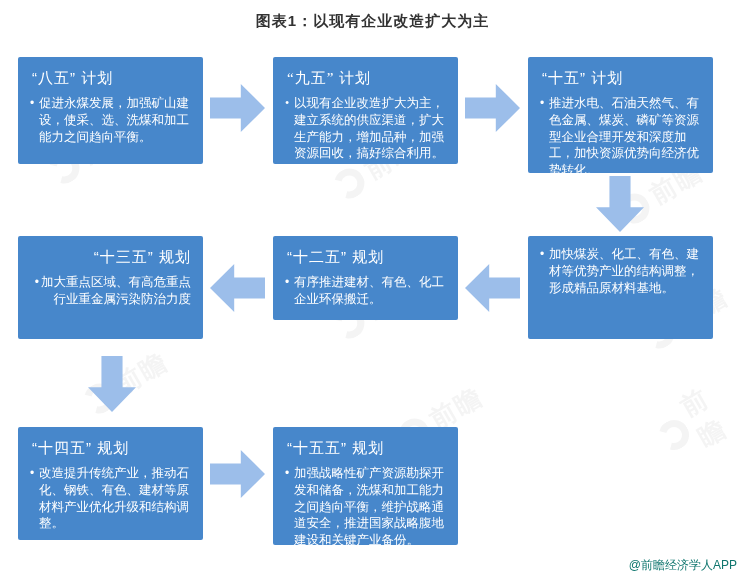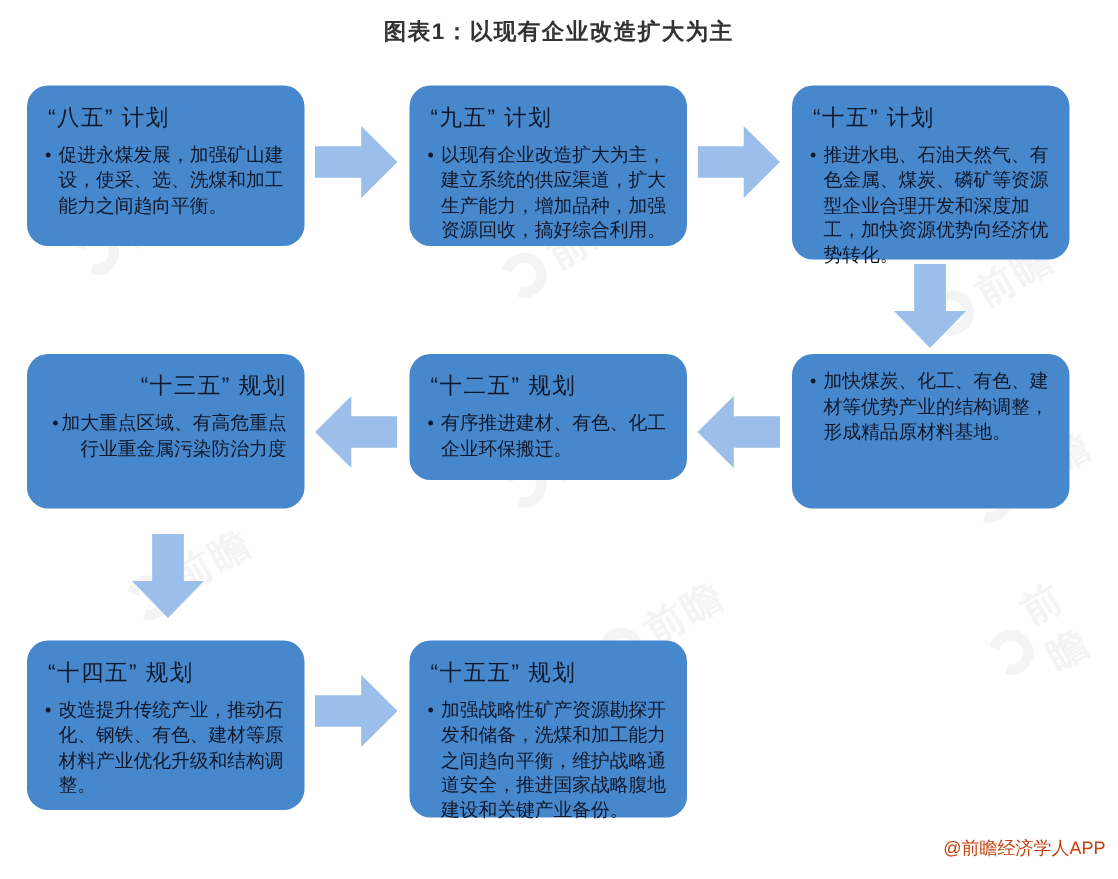--- a/index.html
+++ b/index.html
@@ -3,47 +3,47 @@
 <meta charset="utf-8">
 <style>
   * { margin:0; padding:0; box-sizing:border-box; }
   html,body { width:745px; height:586px; background:#ffffff;
     font-family:"Liberation Sans", sans-serif; }
   #stage { position:relative; width:745px; height:586px; overflow:hidden; background:#fff; }
 
   .page-title { position:absolute; top:12px; left:0; width:745px; text-align:center;
     font-size:15px; font-weight:bold; color:#333; letter-spacing:1px; }
 
-  .flow-box { position:absolute; background:#4787CB; border-radius:14px;
-    color:#0f172a; padding:10px 12px 8px 12px; }
+  .flow-box { position:absolute; background:#4787CB; border-radius:2px;
+    color:#ffffff; padding:10px 12px 8px 12px; }
   .box-title { font-size:15px; letter-spacing:1px; margin:2px 0 7px 2px; font-weight:400; }
   .box-body { display:flex; font-size:12.5px; line-height:1.34; }
   .bullet { width:9px; flex:0 0 9px; font-size:12px; }
   .body-text { flex:1; }
 
   .arrow { position:absolute; background:#9CBEEA; }
   .arrow-right { width:55px; height:48px;
     clip-path:polygon(0 28%, 56% 28%, 56% 0, 100% 50%, 56% 100%, 56% 72%, 0 72%); }
   .arrow-left { width:55px; height:48px;
     clip-path:polygon(100% 28%, 44% 28%, 44% 0, 0 50%, 44% 100%, 44% 72%, 100% 72%); }
   .arrow-down { width:48px; height:56px;
     clip-path:polygon(28% 0, 72% 0, 72% 56%, 100% 56%, 50% 100%, 0 56%, 28% 56%); }
 
   .footer-source { position:absolute; left:8px; bottom:12px; font-size:12px; color:#595959; }
-  .footer-credit { position:absolute; right:8px; bottom:12px; font-size:12px; color:#c2410c; }
+  .footer-credit { position:absolute; right:8px; bottom:12px; font-size:12px; color:#0f766e; }
 
   .wm { position:absolute; display:flex; align-items:center; gap:6px;
     transform:rotate(-30deg); color:#8a8a8a; opacity:0.09; pointer-events:none; }
   .wm-ring { width:30px; height:30px; border:7px solid currentColor; border-radius:50%;
     border-left-color:transparent; }
   .wm-text { font-size:26px; font-weight:bold; letter-spacing:2px; }
 
   
   #b0 { left:18px;  top:57px;  width:185px; height:107px; }
-  #b1 { left:273px; top:57px;  width:185px; height:107px; }
+  #b1 { left:273px; top:57px;  width:185px; height:107px;font-family:Liberation Serif, serif; }
   #b2 { left:528px; top:57px;  width:185px; height:116px; }
   #b3 { left:528px; top:236px; width:185px; height:103px; }
   #b4 { left:273px; top:236px; width:185px; height:84px; }
   #b5 { left:18px;  top:236px; width:185px; height:103px;text-align:right; }
   #b6 { left:18px;  top:427px; width:185px; height:113px; }
   #b7 { left:273px; top:427px; width:185px; height:118px; }
 
   
   #a0 { left:210px; top:84px;  }
   #a1 { left:465px; top:84px;  }

